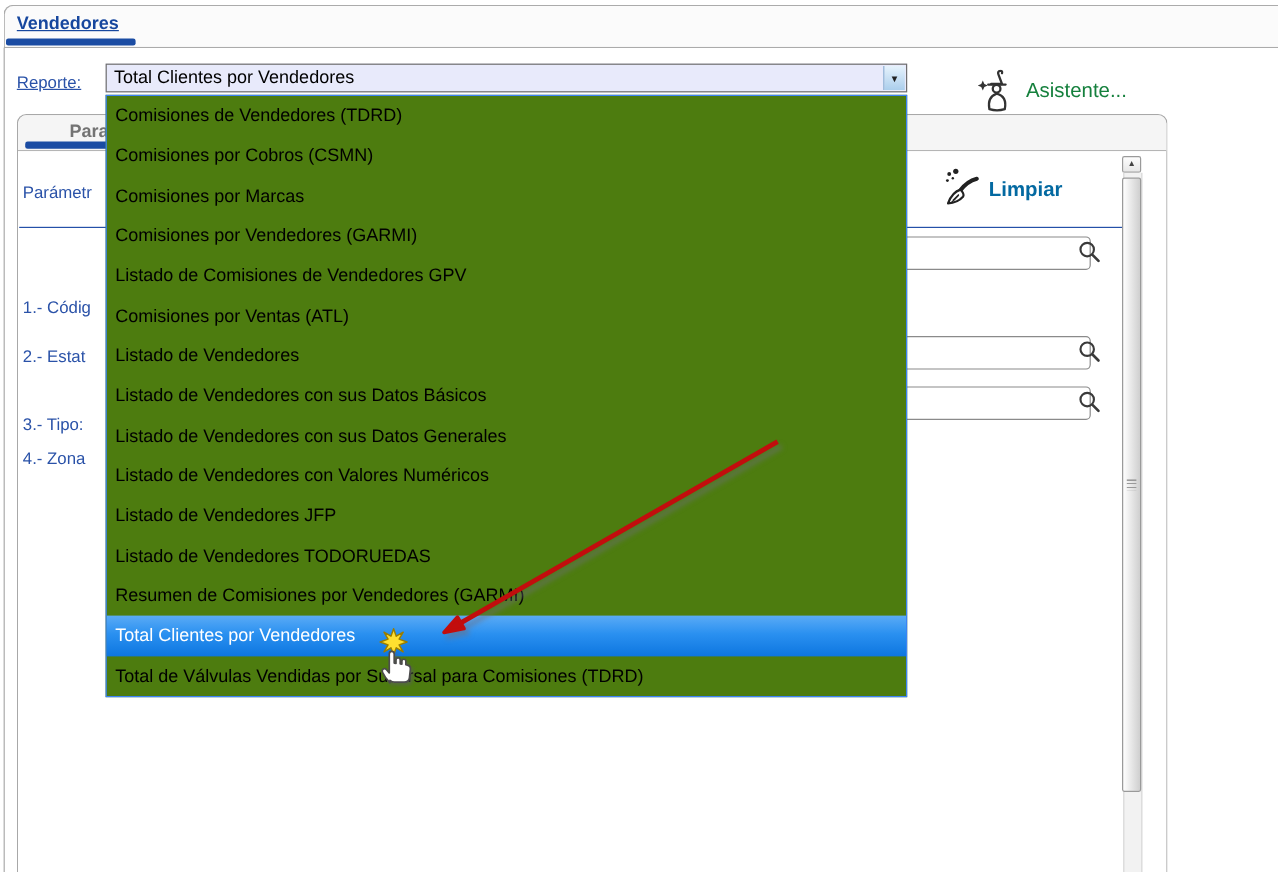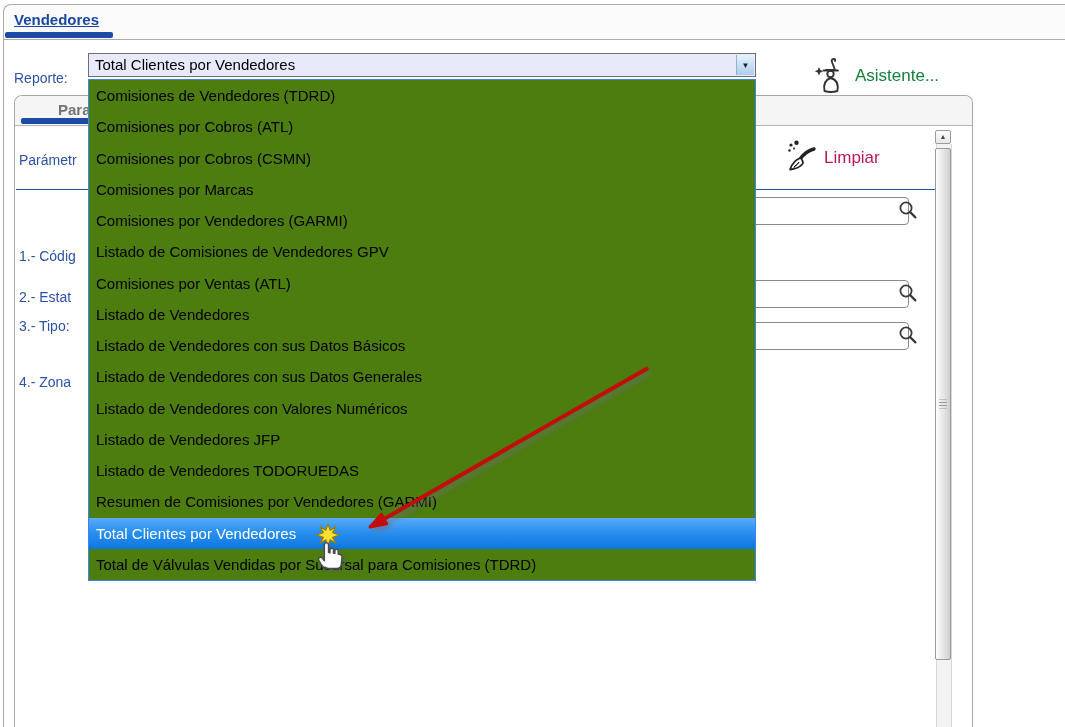--- a/index.html
+++ b/index.html
@@ -11,43 +11,43 @@
   .abs{position:absolute;box-sizing:border-box;}
 
   
   .tab-strip{left:3px;top:4px;width:1066px;height:36px;background:#fbfbfb;
     border:1px solid #ababab;border-right:none;border-radius:8px 0 0 0;}
   .page-left-border{left:3px;top:40px;width:1px;height:687px;background:#ababab;}
   .tab-label{left:14px;top:11px;font-size:15px;font-weight:bold;color:#17479e;z-index:2;text-decoration:underline;}
   .tab-underline{left:5px;top:32px;width:108px;height:6px;background:#1b4ca3;border-radius:2px;z-index:2;}
 
   
-  .report-label{left:14px;top:70px;font-size:14px;color:#2a52a8;}
+  .report-label{left:14px;top:60px;font-size:14px;color:#2a52a8;text-decoration:underline;}
   .combo{left:88px;top:53px;width:668px;height:24px;background:#e8eafb;
     border:1px solid #6f6f6f;z-index:6;}
   .combo-text{position:absolute;left:6px;top:0;line-height:22px;font-size:15px;color:#000;}
   .combo-btn{position:absolute;right:1px;top:1px;bottom:1px;width:17px;
     background:linear-gradient(#e6f2fc,#abceec);border-left:1px solid #8fb2d4;
     display:flex;align-items:center;justify-content:center;font-size:8px;color:#222;cursor:pointer;}
   .assistant{left:812px;top:58px;display:flex;align-items:center;gap:7px;z-index:2;cursor:pointer;}
   .assistant span{font-size:17px;color:#15803d;text-align:center;}
 
   
   .panel{left:14px;top:95px;width:959px;height:632px;background:#fff;
     border:1px solid #a8a8a8;border-bottom:none;border-radius:8px 8px 0 0;z-index:1;}
   .panel-header{position:absolute;left:0;right:0;top:0;height:29px;background:#f5f5f5;
     border-bottom:1px solid #b5b5b5;border-radius:7px 7px 0 0;}
   .panel-tab-label{position:absolute;left:43px;top:5px;font-size:15px;font-weight:bold;color:#737373;}
   .panel-tab-underline{position:absolute;left:6px;top:22px;width:150px;height:6px;background:#1b4ca3;border-radius:2px;}
   .section-title{position:absolute;left:4px;top:56px;font-size:14px;color:#2a52a8;}
   .clear{position:absolute;left:770px;top:44px;display:flex;align-items:center;gap:7px;cursor:pointer;}
-  .clear span{font-size:17px;color:#be185d;}
+  .clear span{font-size:17px;color:#0369a1;font-weight:bold;}
   .blue-rule{position:absolute;left:1px;top:93px;width:921px;height:1px;background:#2450a8;}
   .param-label{position:absolute;left:4px;font-size:14px;color:#2a52a8;white-space:nowrap;margin-top:48px;}
-  .p0{top:104px}.p1{top:145px}.p2{top:174px}.p3{top:230px}
+  .p0{top:104px}.p1{top:145px}.p2{top:201px}.p3{top:230px}
   .search-box{position:absolute;left:300px;width:580px;height:26px;border:1px solid #8a8a8a;
     border-radius:4px;background:#fff;font-size:14px;padding:0 6px;outline:none;
     font-family:"Liberation Sans",sans-serif;}
   .s0{top:101px}.s1{top:184px}.s2{top:226px}
   .search-icon{position:absolute;left:883px;width:20px;height:20px;cursor:pointer;}
   .i0{top:104px}.i1{top:187px}.i2{top:229px}
 
   
   .scrollbar{position:absolute;left:920px;top:34px;width:16px;height:598px;}
   .sb-up{position:absolute;left:0;top:0;width:16px;height:14px;box-sizing:border-box;
@@ -152,21 +152,20 @@
     <div class="sb-track"></div>
     <div class="sb-thumb">
       <div class="sb-grip"></div>
     </div>
   </div>
 </div>
 
 <div class="abs dropdown">
 
 <div class="dd-item">Comisiones de Vendedores (TDRD)</div>
-    <div class="dd-item">Comisiones por Cobros (ATL)</div>
     <div class="dd-item">Comisiones por Cobros (CSMN)</div>
     <div class="dd-item">Comisiones por Marcas</div>
     <div class="dd-item">Comisiones por Vendedores (GARMI)</div>
     <div class="dd-item">Listado de Comisiones de Vendedores GPV</div>
     <div class="dd-item">Comisiones por Ventas (ATL)</div>
     <div class="dd-item">Listado de Vendedores</div>
     <div class="dd-item">Listado de Vendedores con sus Datos Básicos</div>
     <div class="dd-item">Listado de Vendedores con sus Datos Generales</div>
     <div class="dd-item">Listado de Vendedores con Valores Numéricos</div>
     <div class="dd-item">Listado de Vendedores JFP</div>

